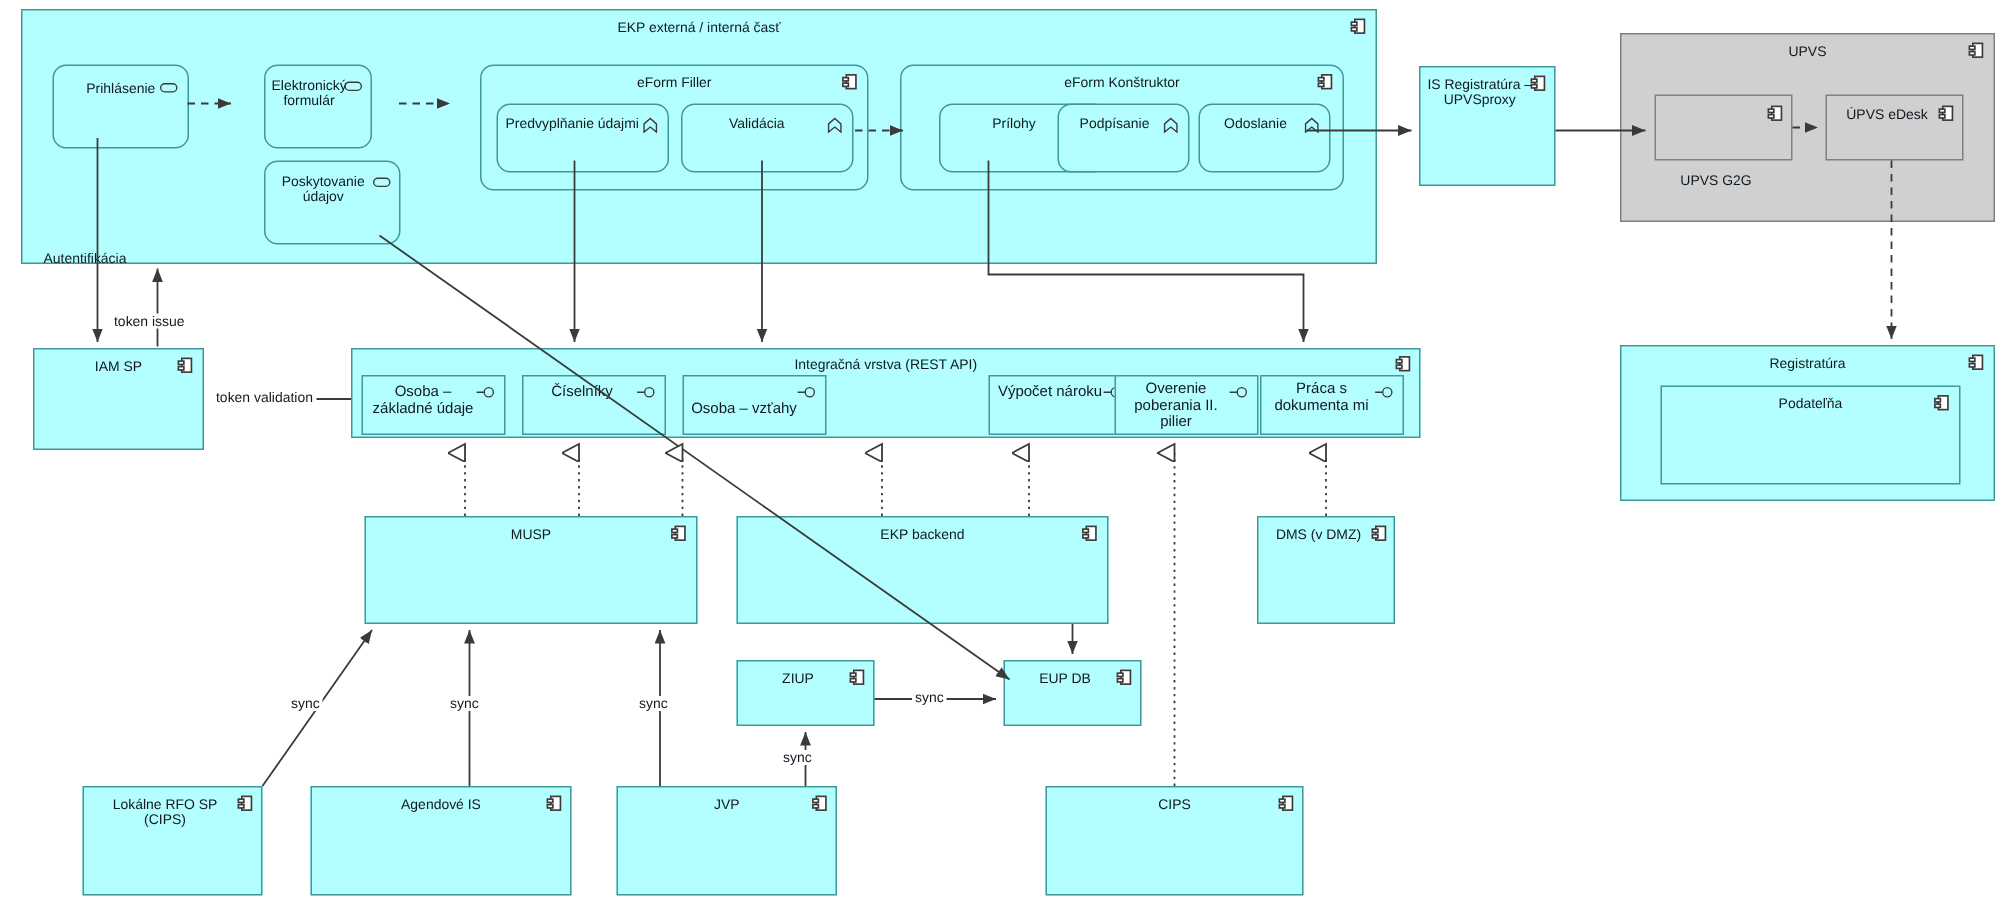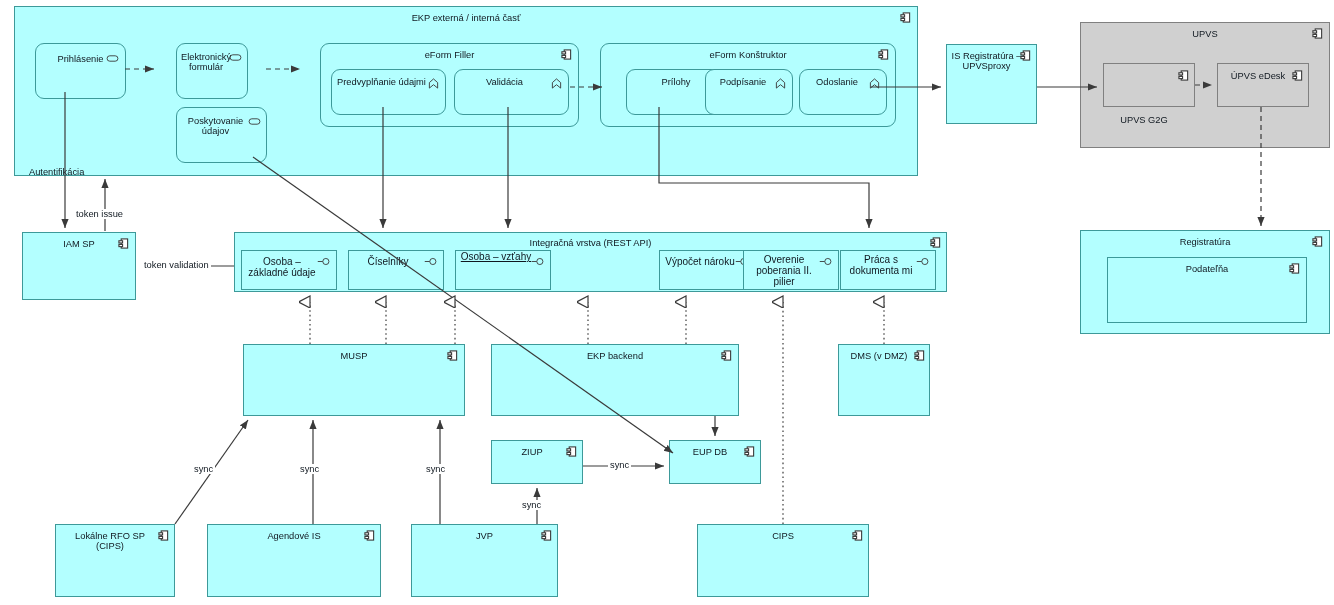--- a/index.html
+++ b/index.html
@@ -175,21 +175,21 @@
 
     <div class="node cyan" style="left:113px;top:17px;width:96px;height:40px;">
       <div class="lbl t85" style="top:5px;padding:0 20px 0 4px;">Číselníky</div>
       <svg class="cornerIcon" viewBox="0 0 16 10" style="right:4px;top:6px;width:15px;height:9px;">
         <line x1="0.5" y1="5" x2="6" y2="5" stroke="#3a3a3a" stroke-width="1"></line>
         <circle cx="9.5" cy="5" r="3.4" fill="none" stroke="#3a3a3a" stroke-width="1"></circle>
       </svg>
     </div>
 
     <div class="node cyan" style="left:220px;top:17px;width:96px;height:40px;">
-      <div class="lbl t85" style="top:0;padding:0 18px 0 4px;text-decoration:underline;">Osoba – vzťahy</div>
+      <div class="lbl t85" style="top:16px;padding:0 18px 0 4px;">Osoba – vzťahy</div>
       <svg class="cornerIcon" viewBox="0 0 16 10" style="right:4px;top:6px;width:15px;height:9px;">
         <line x1="0.5" y1="5" x2="6" y2="5" stroke="#3a3a3a" stroke-width="1"></line>
         <circle cx="9.5" cy="5" r="3.4" fill="none" stroke="#3a3a3a" stroke-width="1"></circle>
       </svg>
     </div>
 
 
     <div class="node cyan" style="left:412px;top:17px;width:96px;height:40px;margin-left:12px;">
       <div class="lbl t85" style="top:5px;padding:0 18px 0 4px;">Výpočet nároku</div>
       <svg class="cornerIcon" viewBox="0 0 16 10" style="right:4px;top:6px;width:15px;height:9px;">

